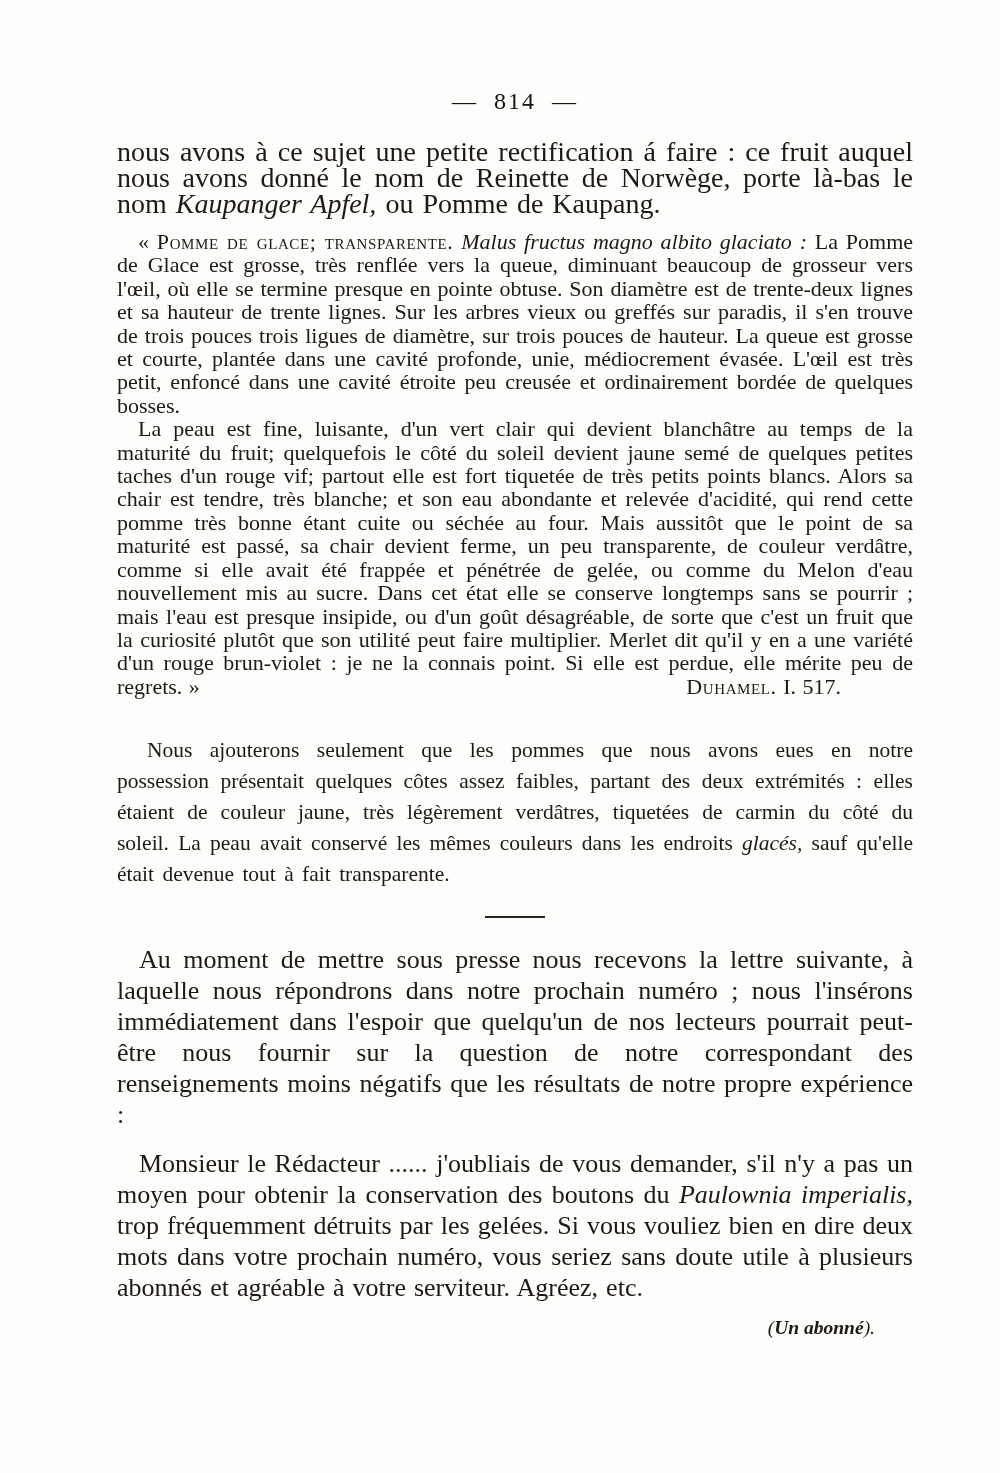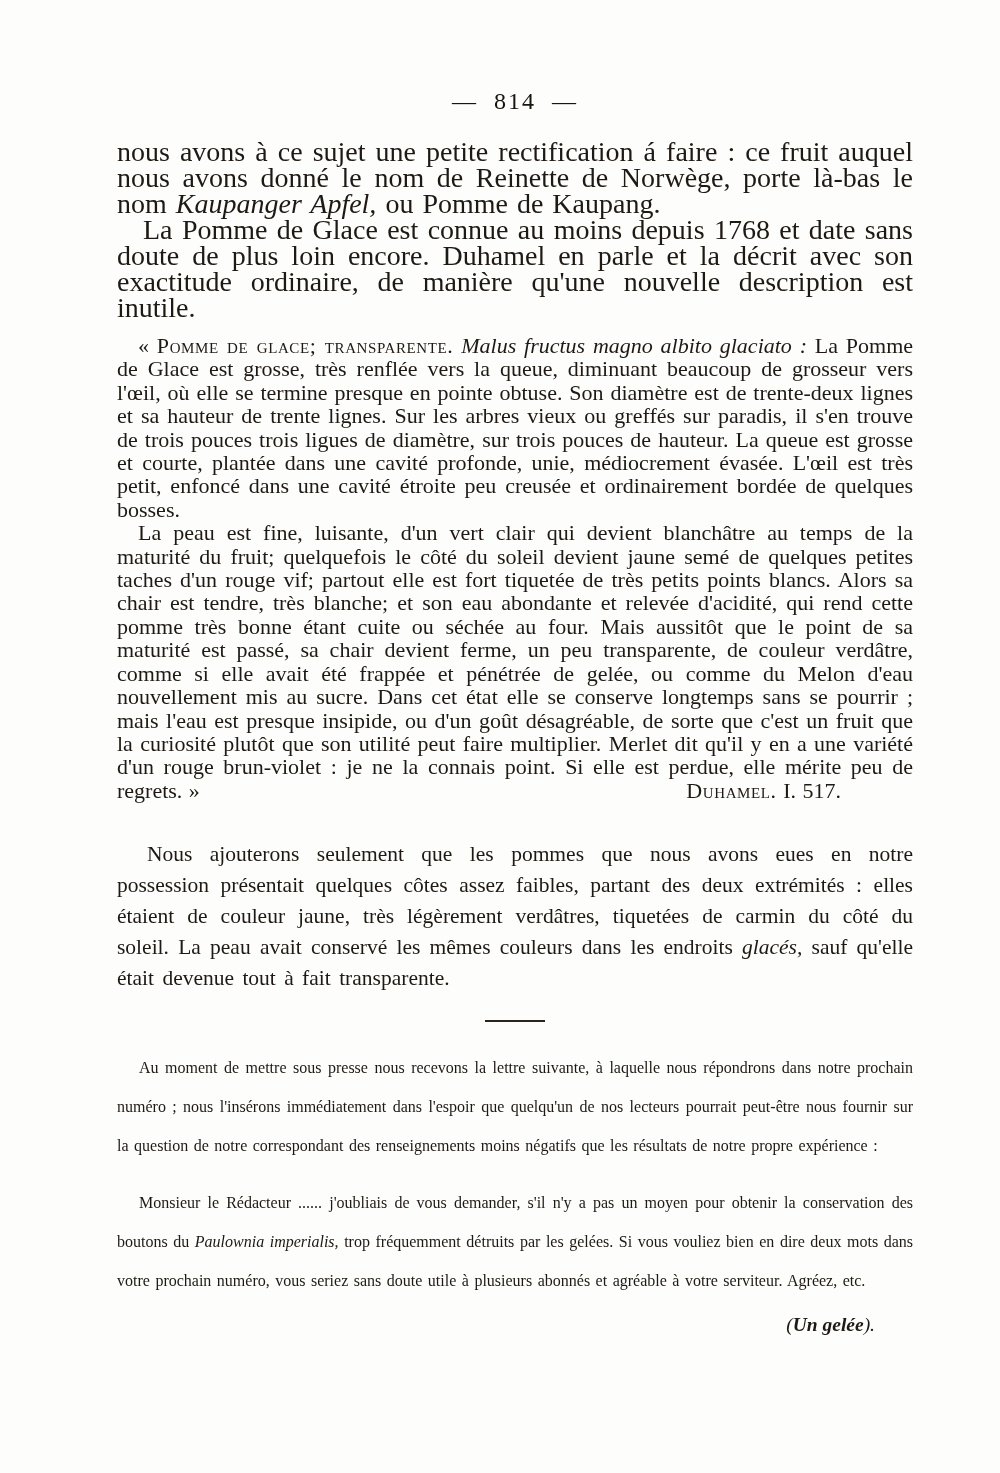--- a/index.html
+++ b/index.html
@@ -74,22 +74,22 @@
   }
   .corr-heading {
     text-align: center;
     font-size: 23px;
     font-weight: bold;
     letter-spacing: 1px;
     margin-top: 36px;
     color: #181410;
   }
   .corr {
-    font-size: 16px;
-    line-height: 39px;
+    font-size: 26px;
+    line-height: 31px;
     word-spacing: 1.5px;
   }
   .corr-first { margin-top: 26px; text-indent: 22px; }
   .corr-next { text-indent: 22px; margin-top: 18px; }
   .signature {
     text-align: right;
     padding-right: 38px;
     font-size: 19.5px;
     font-style: italic;
     margin-top: 14px;
@@ -104,32 +104,31 @@
   <div class="content">
 
     <header class="pagehead">
         <span>—</span>
         <span>814</span>
         <span>—</span>
       </header>
 
     <p class="body noindent"><span>nous avons à ce sujet une petite rectification á faire : ce fruit auquel nous avons donné le nom de Reinette de Norwège, porte là-bas le nom </span><i>Kaupanger Apfel,</i><span> ou Pomme de Kaupang.</span></p>
 
-    <p class="body indent"><span>La Pomme de Glace est connue au moins depuis 1768 et date sans doute de plus loin encore. Duhamel en parle et la décrit avec son exactitude ordinaire, de manière qu'une nouvelle description est inutile.</span></p>
 
     <div class="quote">
       <p><span>« </span><span class="sc">Pomme de glace; transparente.</span><i> Malus fructus magno albito glaciato :</i><span> La Pomme de Glace est grosse, très renflée vers la queue, diminuant beaucoup de grosseur vers l'œil, où elle se termine presque en pointe obtuse. Son diamètre est de trente-deux lignes et sa hauteur de trente lignes. Sur les arbres vieux ou greffés sur paradis, il s'en trouve de trois pouces trois ligues de diamètre, sur trois pouces de hauteur. La queue est grosse et courte, plantée dans une cavité profonde, unie, médiocrement évasée. L'œil est très petit, enfoncé dans une cavité étroite peu creusée et ordinairement bordée de quelques bosses.</span></p>
       <p><span>La peau est fine, luisante, d'un vert clair qui devient blanchâtre au temps de la maturité du fruit; quelquefois le côté du soleil devient jaune semé de quelques petites taches d'un rouge vif; partout elle est fort tiquetée de très petits points blancs. Alors sa chair est tendre, très blanche; et son eau abondante et relevée d'acidité, qui rend cette pomme très bonne étant cuite ou séchée au four. Mais aussitôt que le point de sa maturité est passé, sa chair devient ferme, un peu transparente, de couleur verdâtre, comme si elle avait été frappée et pénétrée de gelée, ou comme du Melon d'eau nouvellement mis au sucre. Dans cet état elle se conserve longtemps sans se pourrir ; mais l'eau est presque insipide, ou d'un goût désagréable, de sorte que c'est un fruit que la curiosité plutôt que son utilité peut faire multiplier. Merlet dit qu'il y en a une variété d'un rouge brun-violet : je ne la connais point. Si elle est perdue, elle mérite peu de regrets. » </span><span class="cite"><span class="sc">Duhamel.</span><span> I. 517.</span></span></p>
     </div>
 
     <p class="addendum"><span>Nous ajouterons seulement que les pommes que nous avons eues en notre possession présentait quelques côtes assez faibles, partant des deux extrémités : elles étaient de couleur jaune, très légèrement verdâtres, tiquetées de carmin du côté du soleil. La peau avait conservé les mêmes couleurs dans les endroits </span><i>glacés,</i><span> sauf qu'elle était devenue tout à fait transparente.</span></p>
 
     <div class="divider"></div>
 
 
     <p class="corr corr-first"><span>Au moment de mettre sous presse nous recevons la lettre suivante, à laquelle nous répondrons dans notre prochain numéro ; nous l'insérons immédiatement dans l'espoir que quelqu'un de nos lecteurs pourrait peut-être nous fournir sur la question de notre correspondant des renseignements moins négatifs que les résultats de notre propre expérience :</span></p>
 
     <p class="corr corr-next"><span>Monsieur le Rédacteur ...... j'oubliais de vous demander, s'il n'y a pas un moyen pour obtenir la conservation des boutons du </span><i>Paulownia imperialis,</i><span> trop fréquemment détruits par les gelées. Si vous vouliez bien en dire deux mots dans votre prochain numéro, vous seriez sans doute utile à plusieurs abonnés et agréable à votre serviteur. Agréez, etc.</span></p>
 
-    <div class="signature"><span>(</span><span class="strong">Un gelée</span><span>).</span></div>
+    <div class="signature"><span>(</span><span class="strong">Un abonné</span><span>).</span></div>
 
   </div>
 </div>
 
 </body></html>

